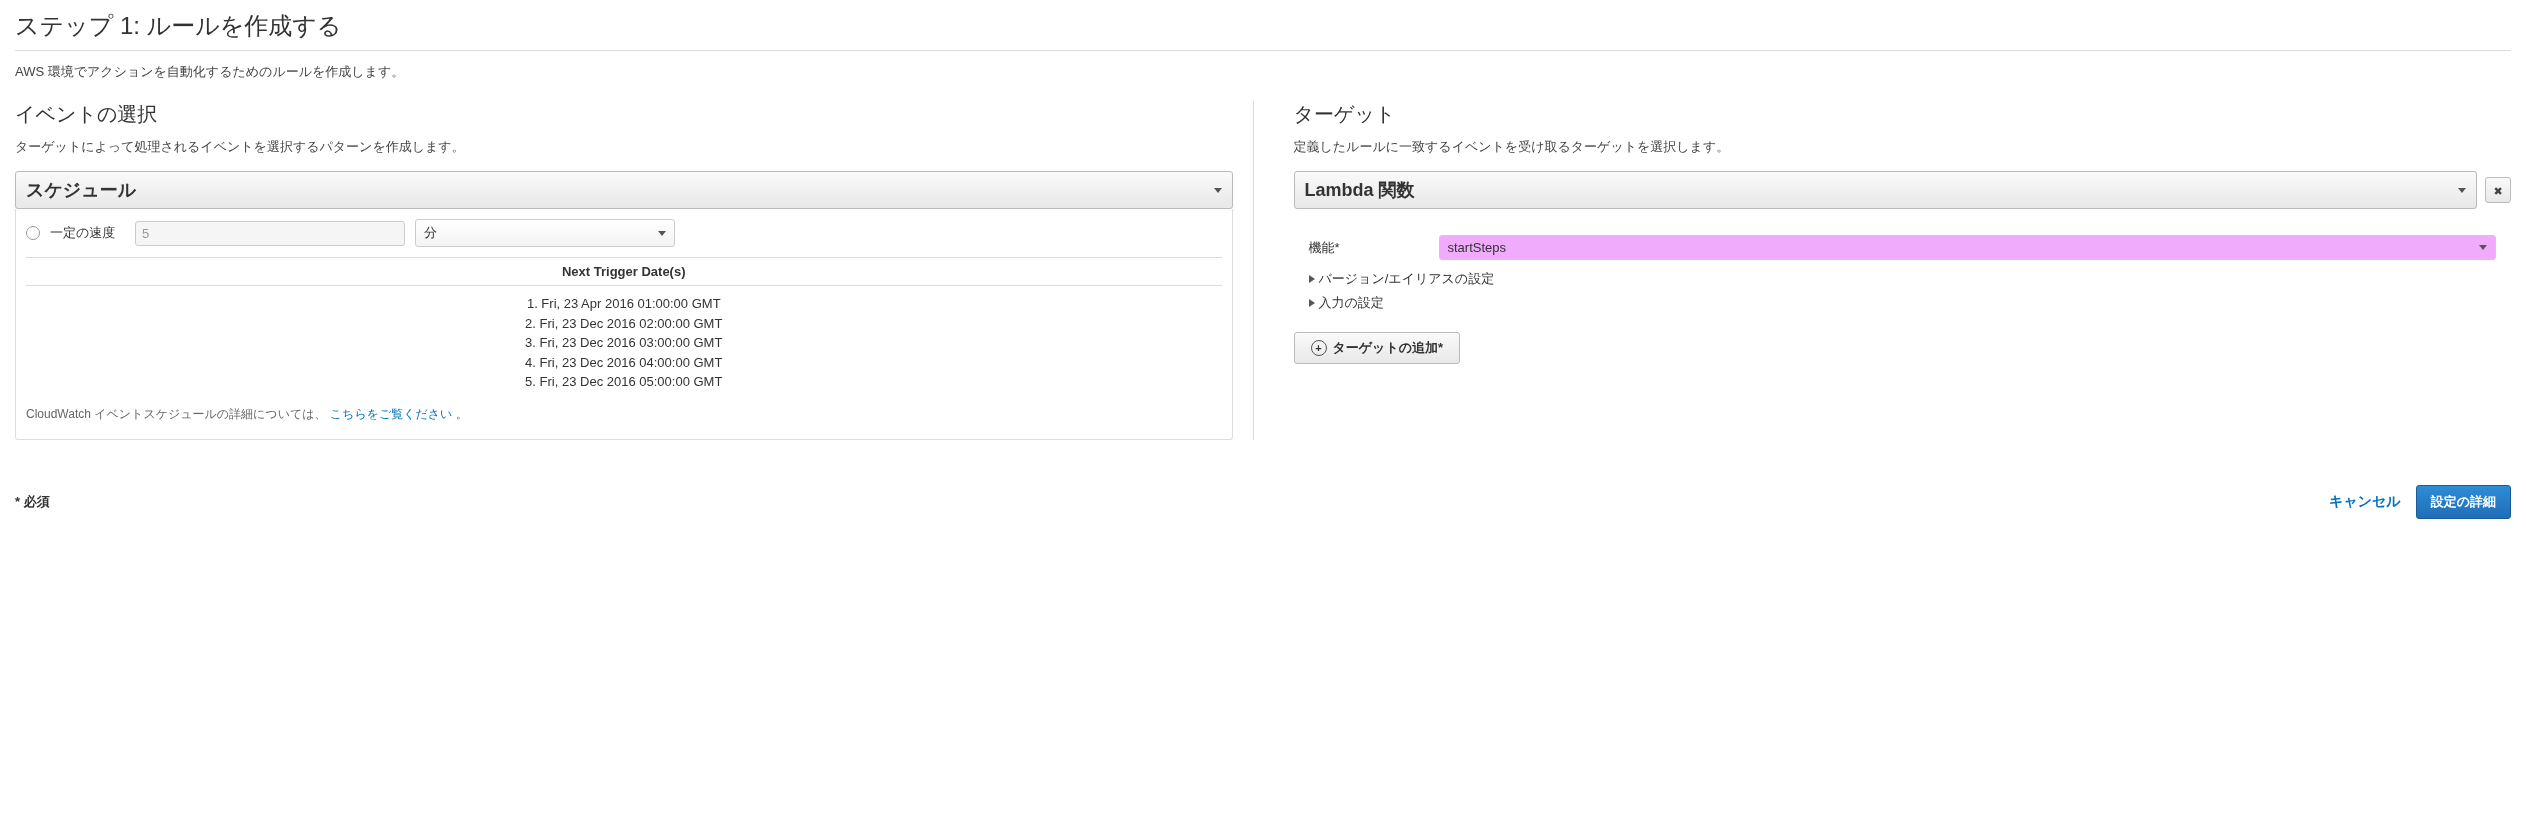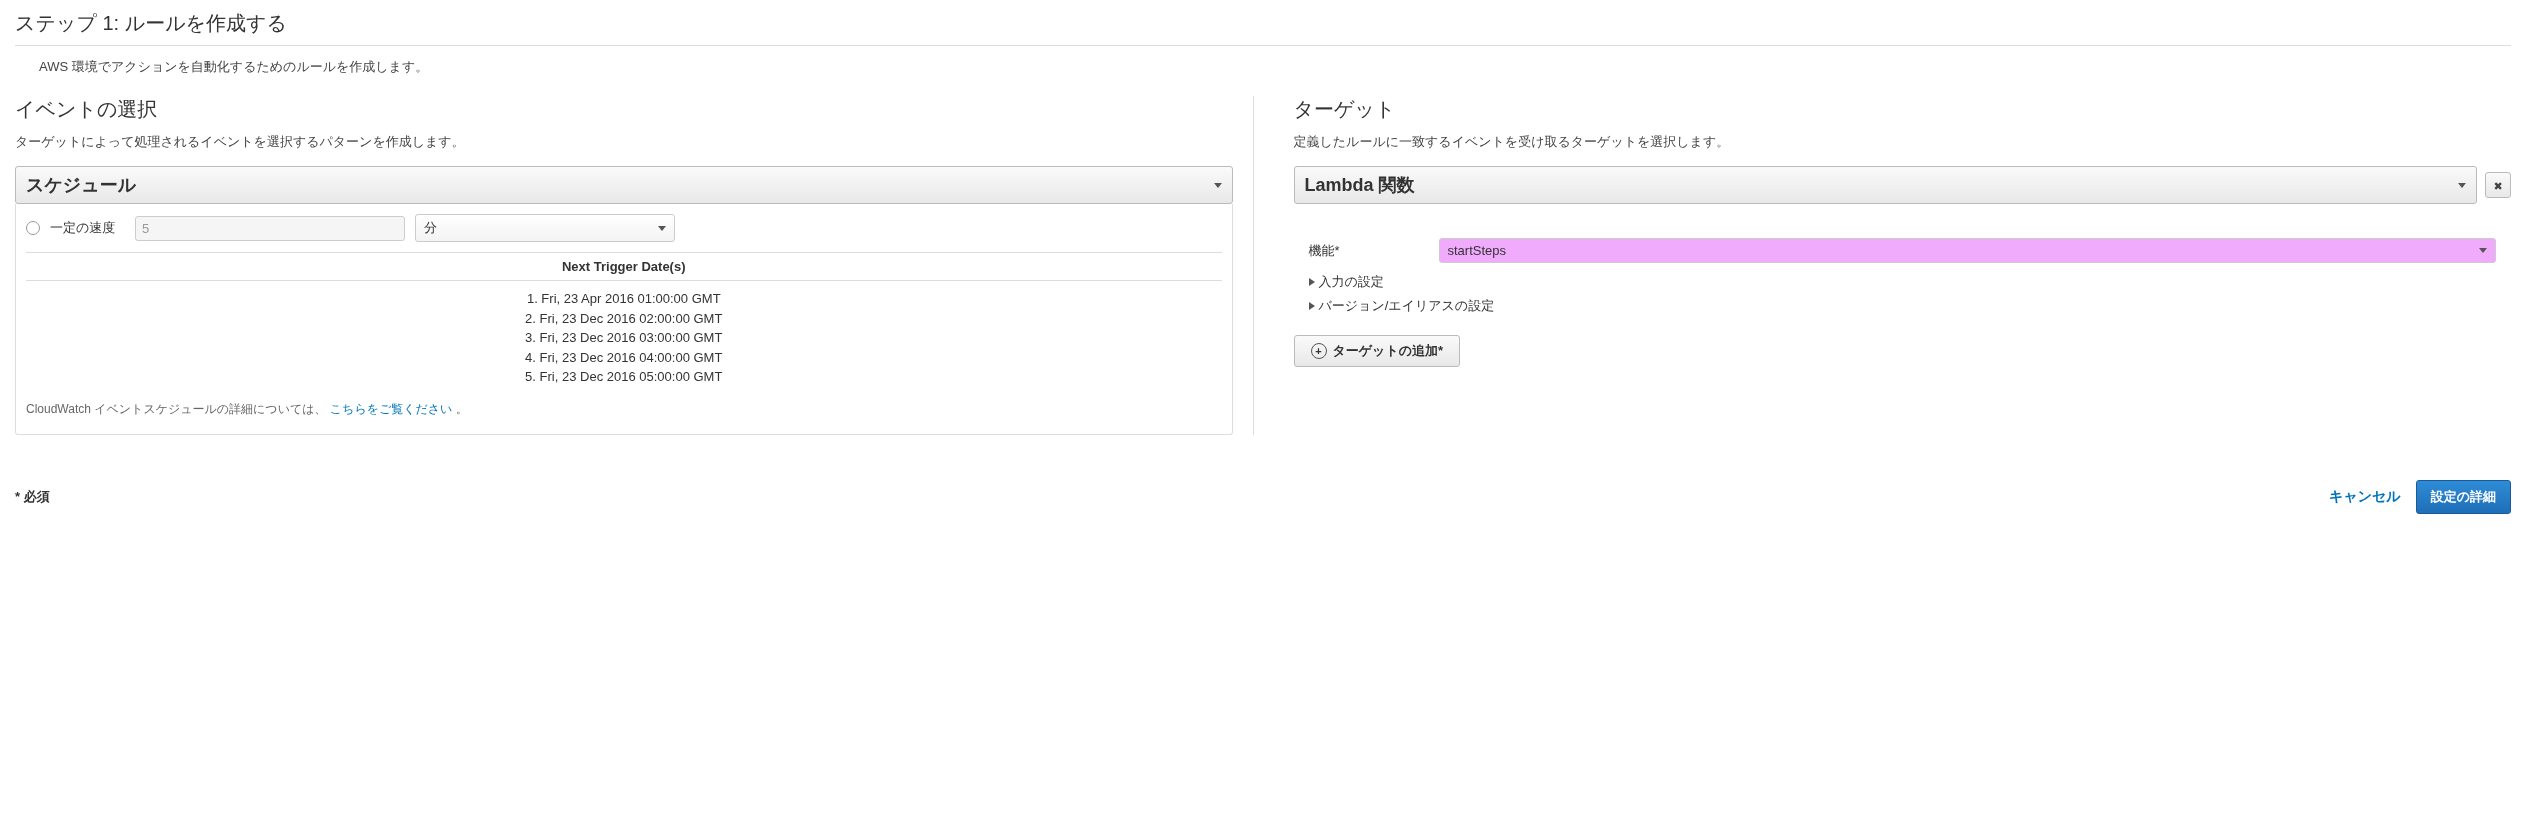--- a/index.html
+++ b/index.html
@@ -4,32 +4,31 @@
   <style>
     * { box-sizing: border-box; margin: 0; padding: 0; }
     body {
       font-family: "Helvetica Neue", Arial, sans-serif;
       font-size: 13px;
       color: #333;
       background: #fff;
       padding: 10px 15px;
     }
     .page-title {
-      font-size: 20px;
+      font-size: 24px;
       font-weight: 400;
       color: #333;
       padding-bottom: 8px;
       border-bottom: 1px solid #ddd;
       margin-bottom: 12px;
     }
     .page-desc {
       font-size: 13px;
       color: #444;
       margin-bottom: 20px;
-      margin-left: 24px;
     }
     .columns {
       display: flex;
       gap: 30px;
     }
     .col-left {
       flex: 1;
       max-width: 50%;
       padding-right: 20px;
       border-right: 1px solid #ddd;
@@ -153,21 +152,21 @@
       padding: 6px 0;
     }
     .helper-text a {
       color: #0073bb;
       text-decoration: none;
     }
     .target-row {
       display: flex;
       align-items: center;
       gap: 8px;
-      margin-bottom: 24px;
+      margin-bottom: 16px;
     }
     .target-dropdown {
       flex: 1;
     }
     .remove-btn {
       width: 26px; height: 26px;
       background: linear-gradient(to bottom, #fafafa, #e8e8e8);
       border: 1px solid #bbb;
       border-radius: 3px;
       display: flex;
@@ -342,25 +341,25 @@
       <div class="field-row">
         <span class="field-label">機能*</span>
         <div class="select-wide">
           <span>startSteps</span>
           <span class="caret-down"></span>
         </div>
       </div>
 
       <div class="expand-row">
         <span class="triangle-right"></span>
-        <span>入力の設定</span>
+        <span>バージョン/エイリアスの設定</span>
       </div>
       <div class="expand-row">
         <span class="triangle-right"></span>
-        <span>バージョン/エイリアスの設定</span>
+        <span>入力の設定</span>
       </div>
     </div>
 
     <div class="add-target-btn">
       <span class="plus-icon"></span>
       <span>ターゲットの追加*</span>
     </div>
   </div>
 </div>
 

